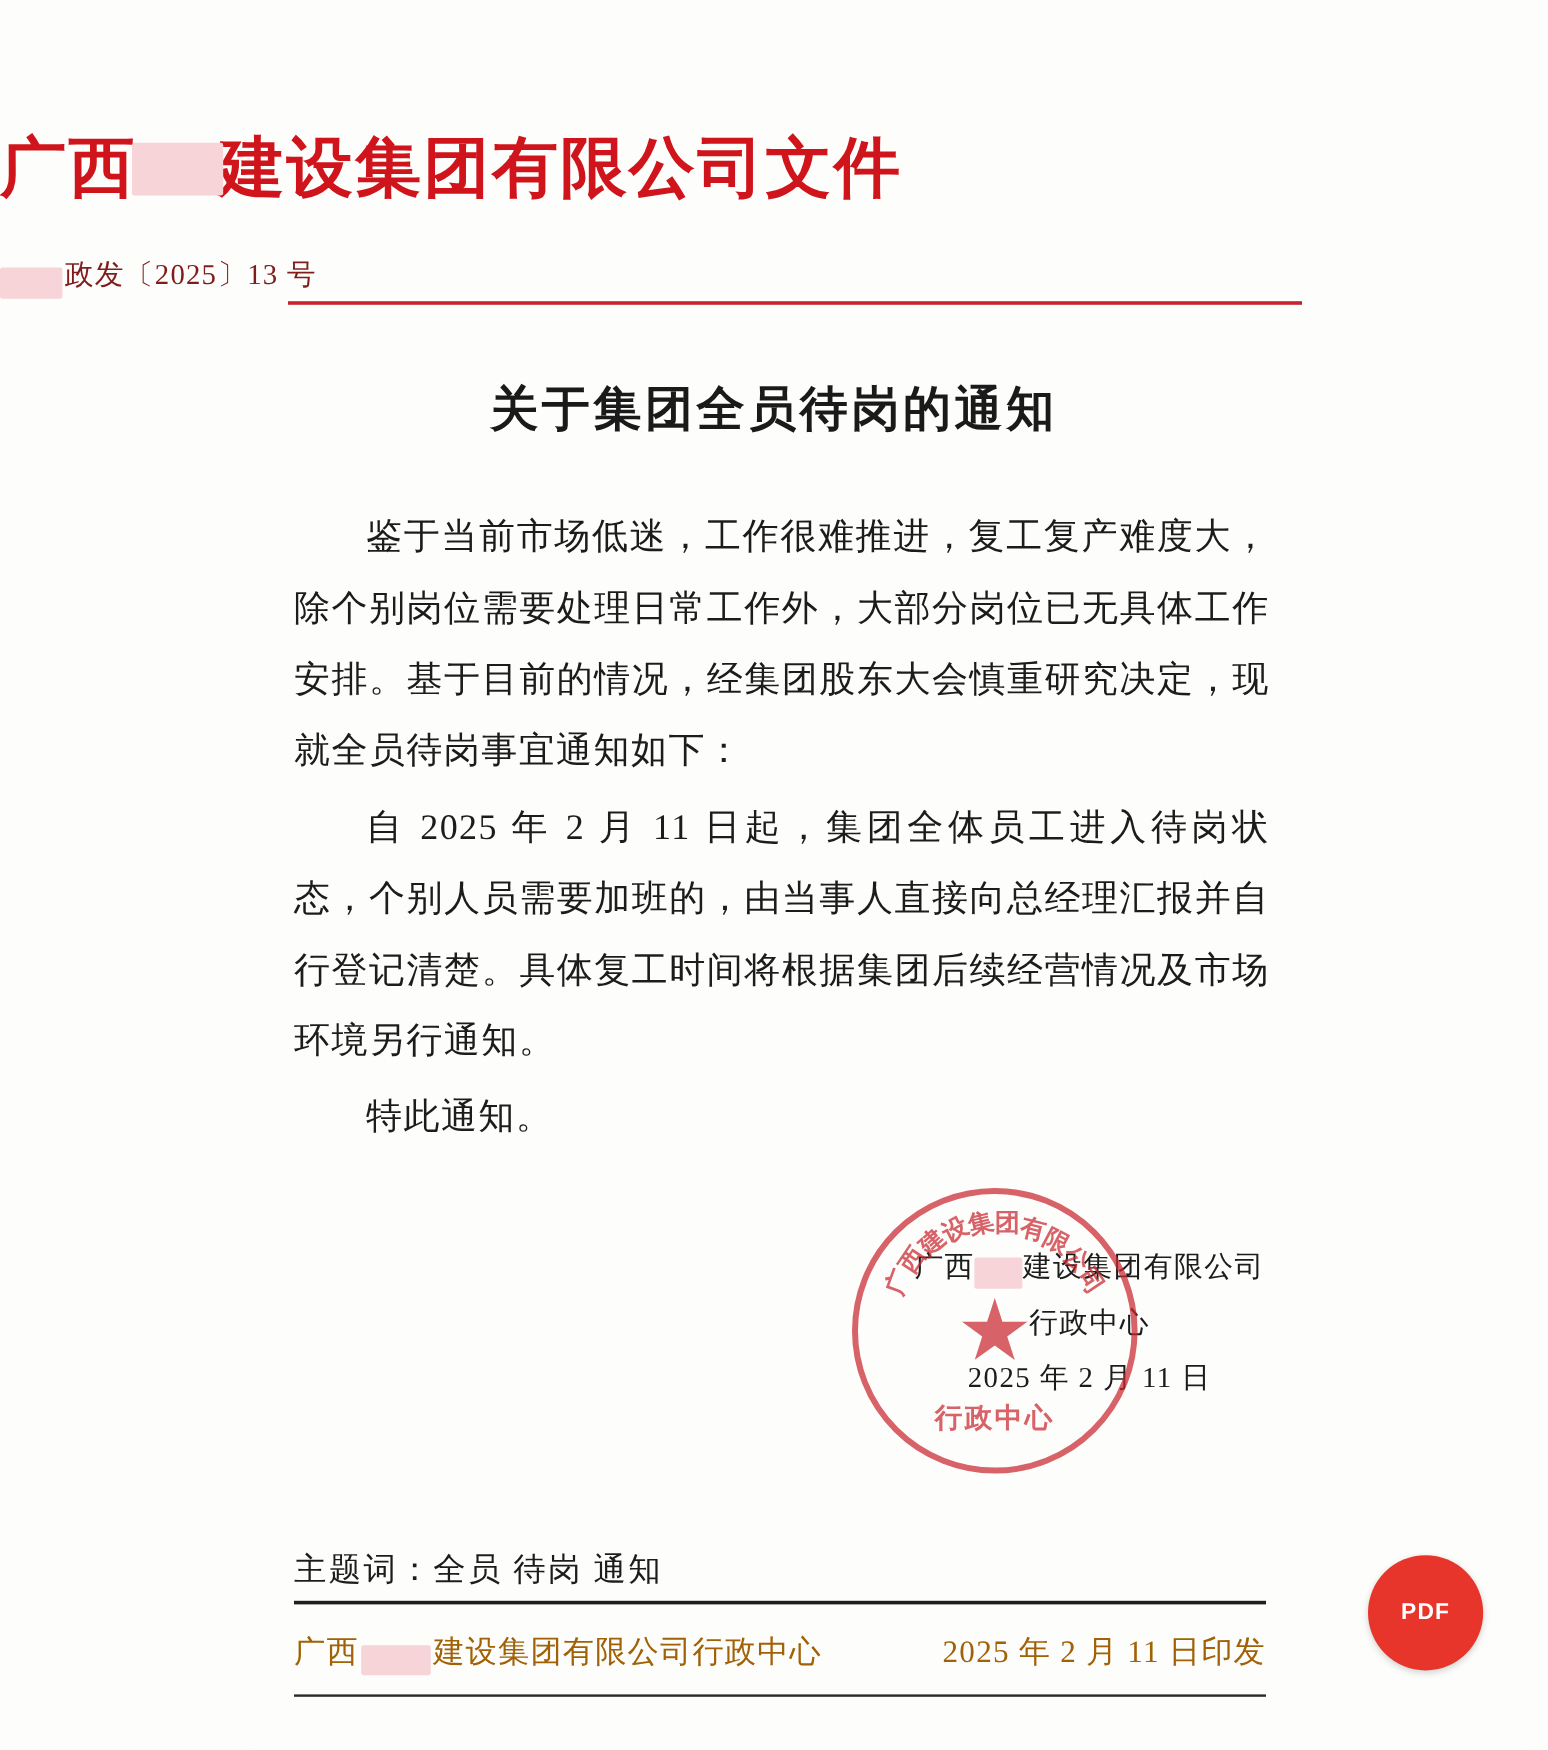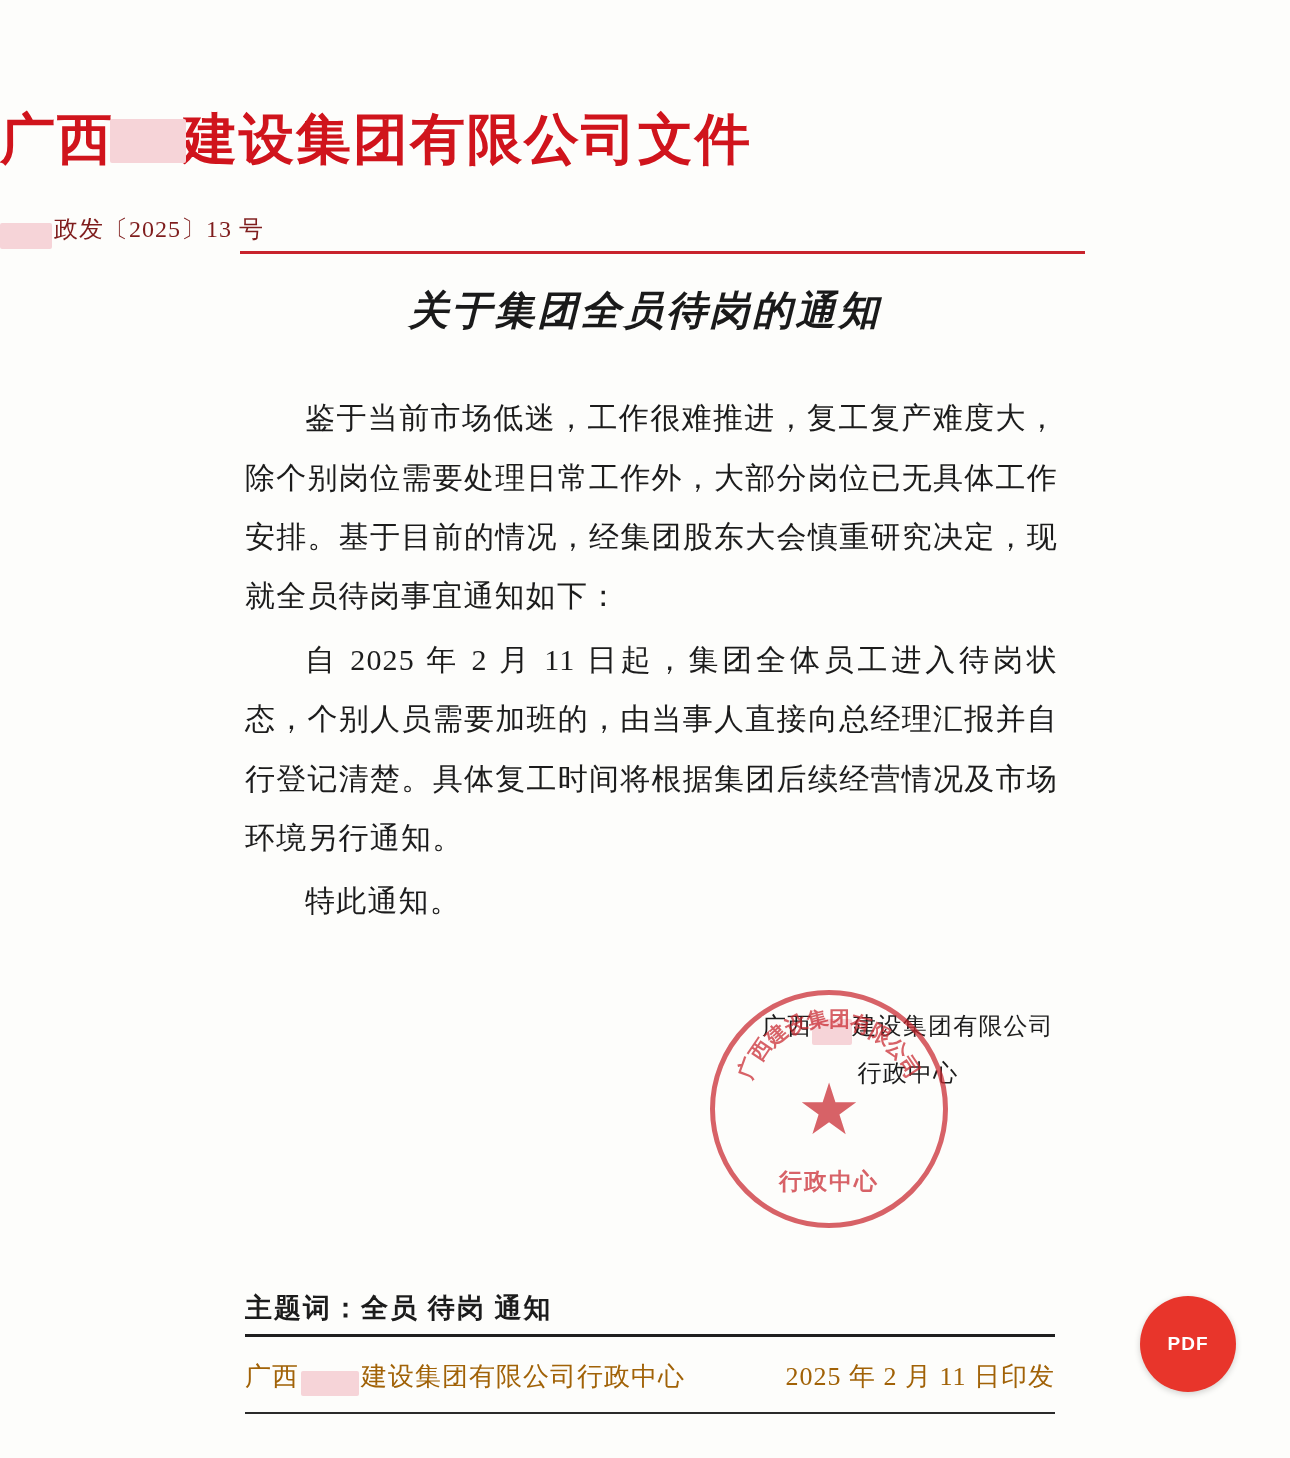--- a/index.html
+++ b/index.html
@@ -78,23 +78,22 @@
     background: #c8232c;
   }
 
   
   .doc-title {
     text-align: center;
     font-size: 40px;
     font-weight: bold;
     color: #1a1a1a;
     letter-spacing: 3px;
-    margin-top: 28px;
+    margin-top: 58px;
     font-family: "Liberation Serif", "DejaVu Serif", serif;
-    font-style: italic;
   }
 
   
   .doc-body {
     margin: 50px 232px 0 245px;
     font-size: 30px;
     line-height: 1.98;
     color: #1c1c1c;
     text-align: justify;
     letter-spacing: 1.2px;
@@ -179,21 +178,21 @@
 
   
   .footer-area {
     position: absolute;
     left: 245px;
     right: 235px;
     bottom: 44px;
   }
   .keywords {
     font-size: 27px;
-    font-weight: bold;
+    font-weight: normal;
     color: #1c1c1c;
     letter-spacing: 2px;
     padding-bottom: 8px;
   }
   .hr-line {
     height: 3px;
     background: #1f1f1f;
     width: 100%;
   }
   .footer-row {
@@ -259,20 +258,21 @@
   <div class="doc-body">
     <p class="indent">鉴于当前市场低迷，工作很难推进，复工复产难度大，除个别岗位需要处理日常工作外，大部分岗位已无具体工作安排。基于目前的情况，经集团股东大会慎重研究决定，现就全员待岗事宜通知如下：</p>
     <p class="indent">自 2025 年 2 月 11 日起，集团全体员工进入待岗状态，个别人员需要加班的，由当事人直接向总经理汇报并自行登记清楚。具体复工时间将根据集团后续经营情况及市场环境另行通知。</p>
     <p class="indent">特此通知。</p>
   </div>
 
   <div class="signature">
     <div class="sig-inner">
       <div class="sig-line"><span>广西</span><span class="redaction r-sig"></span><span>建设集团有限公司</span></div>
       <div class="sig-line" style="text-align:center">行政中心</div>
+      <div class="sig-line" style="text-align:center">2025 年 2 月 11 日</div>
     </div>
   </div>
 
   <div class="seal">
     <div class="arc-text">
       <span style="transform: rotate(-70deg) translate(0,-104px)">广</span>
       <span style="transform: rotate(-56deg) translate(0,-104px)">西</span>
       <span style="transform: rotate(-42deg) translate(0,-104px)">建</span>
       <span style="transform: rotate(-28deg) translate(0,-104px)">设</span>
       <span style="transform: rotate(-14deg) translate(0,-104px)">集</span>

